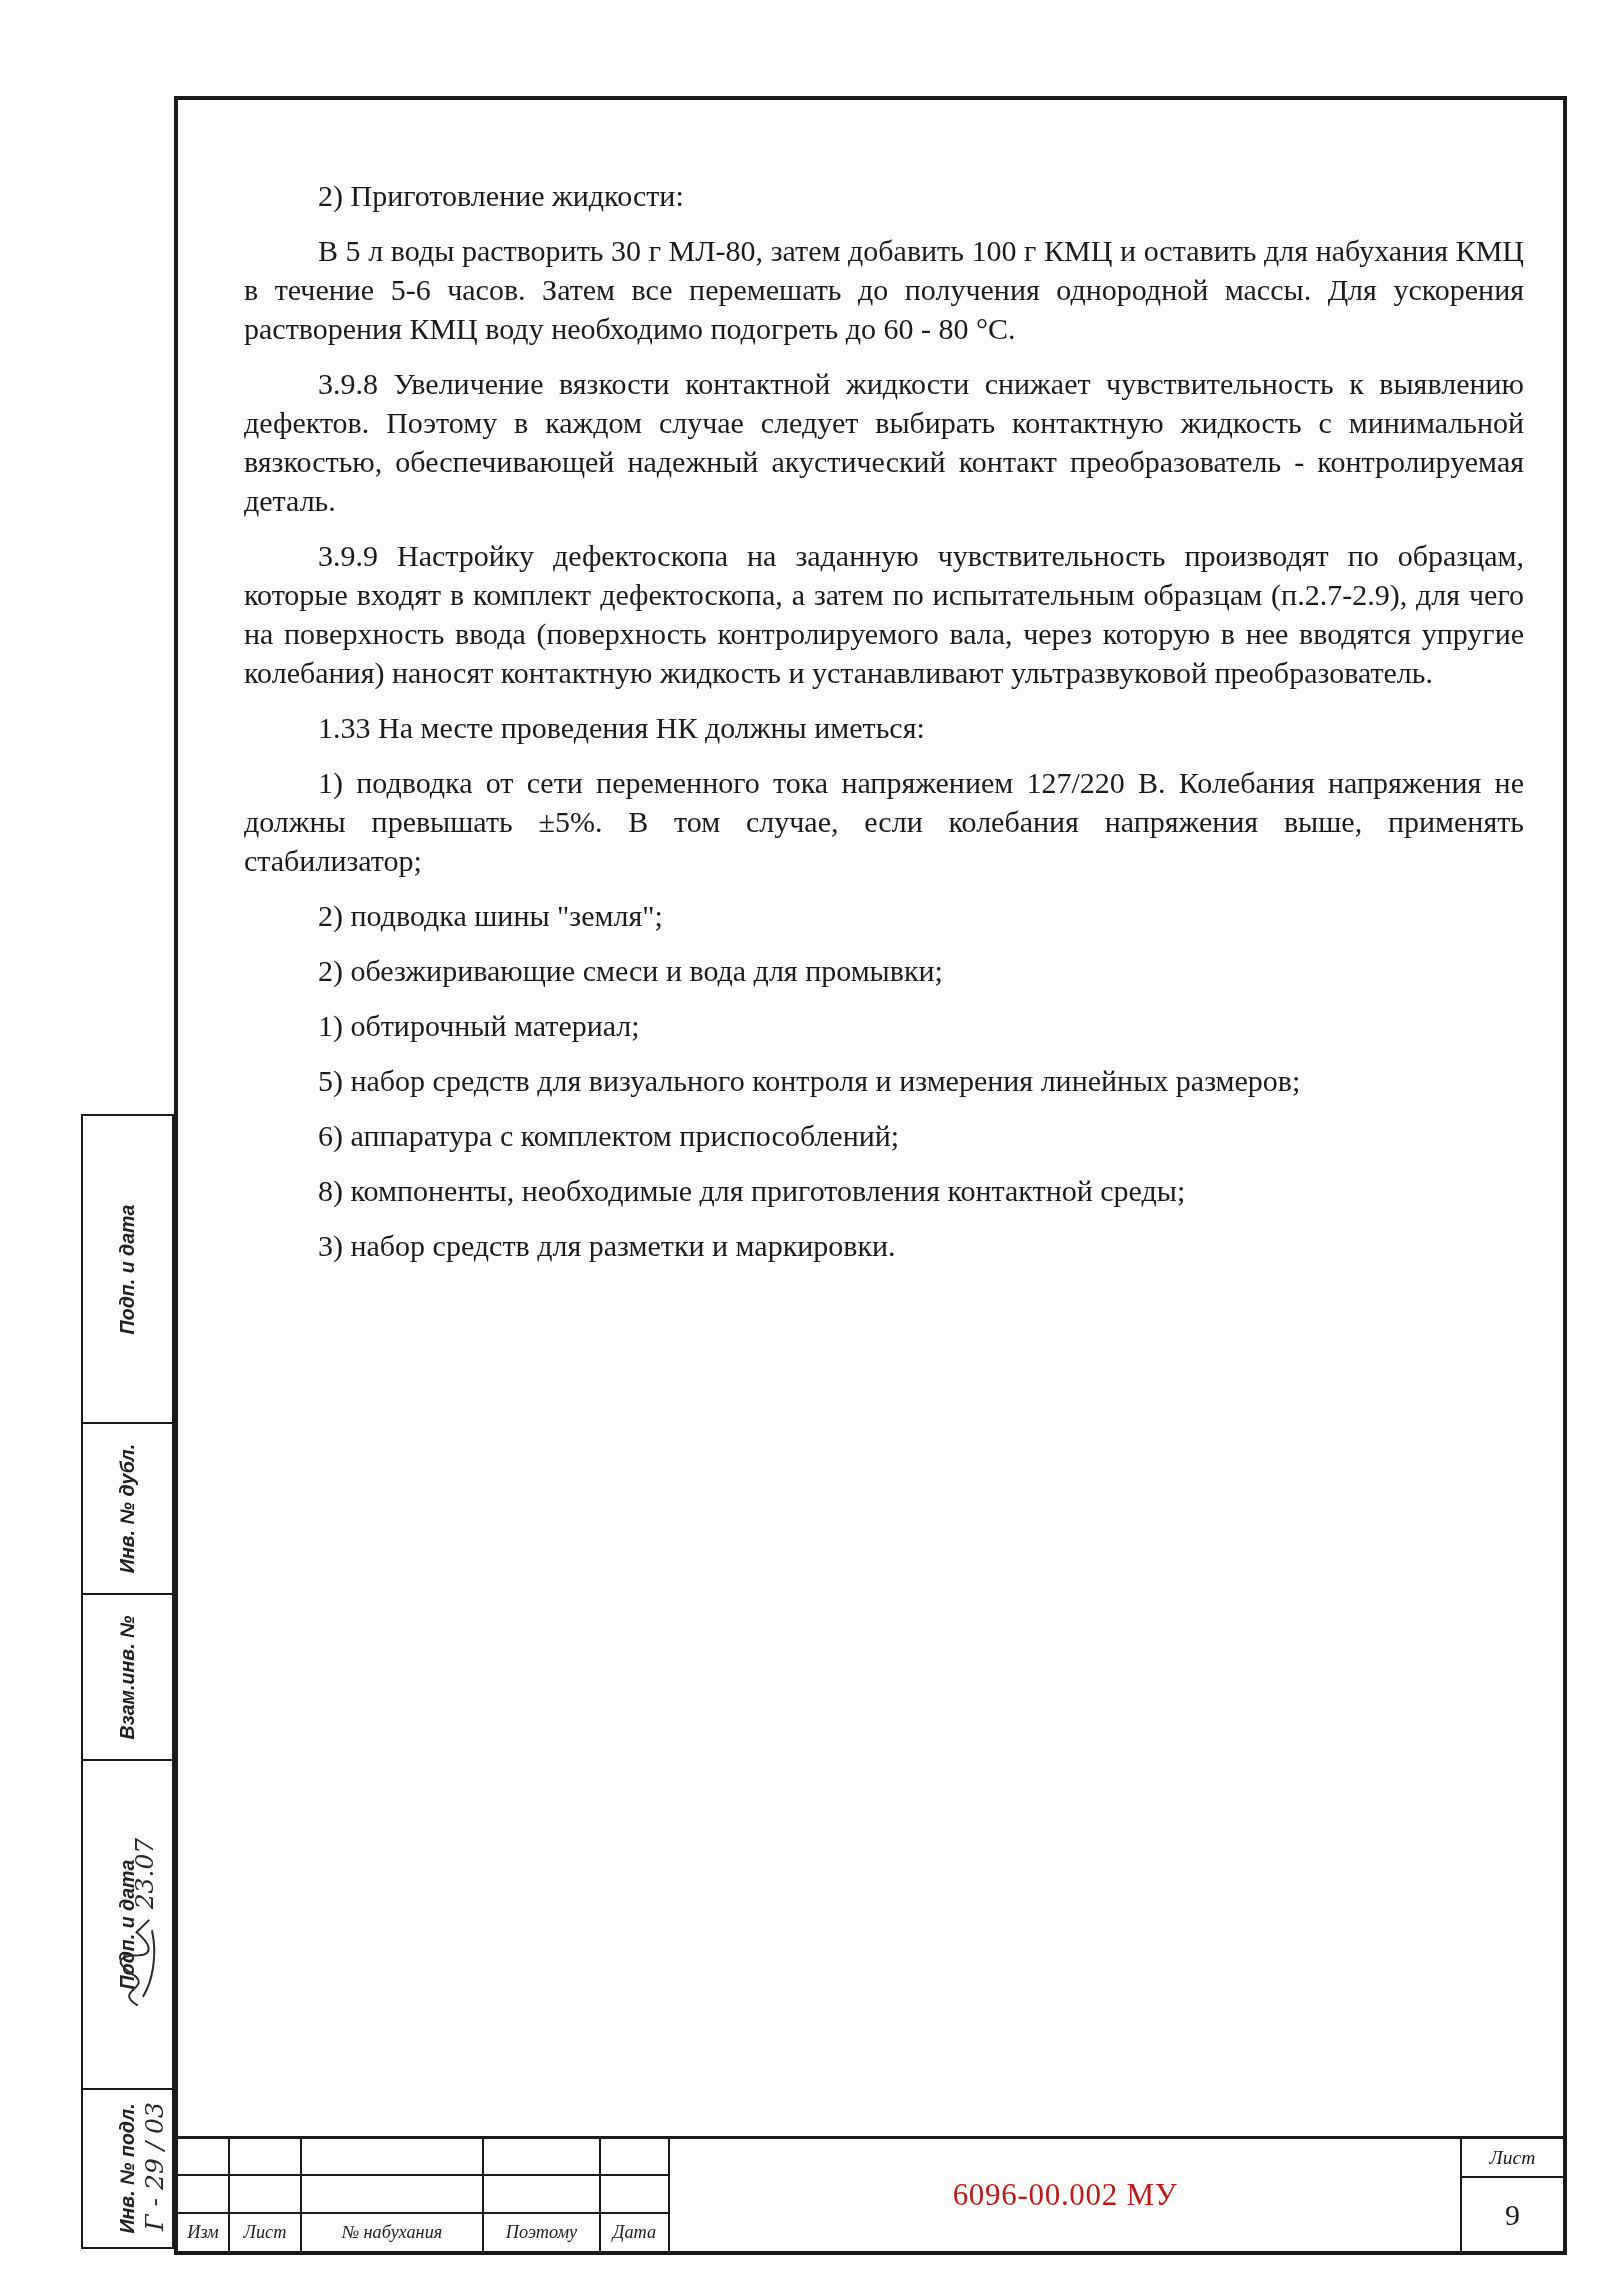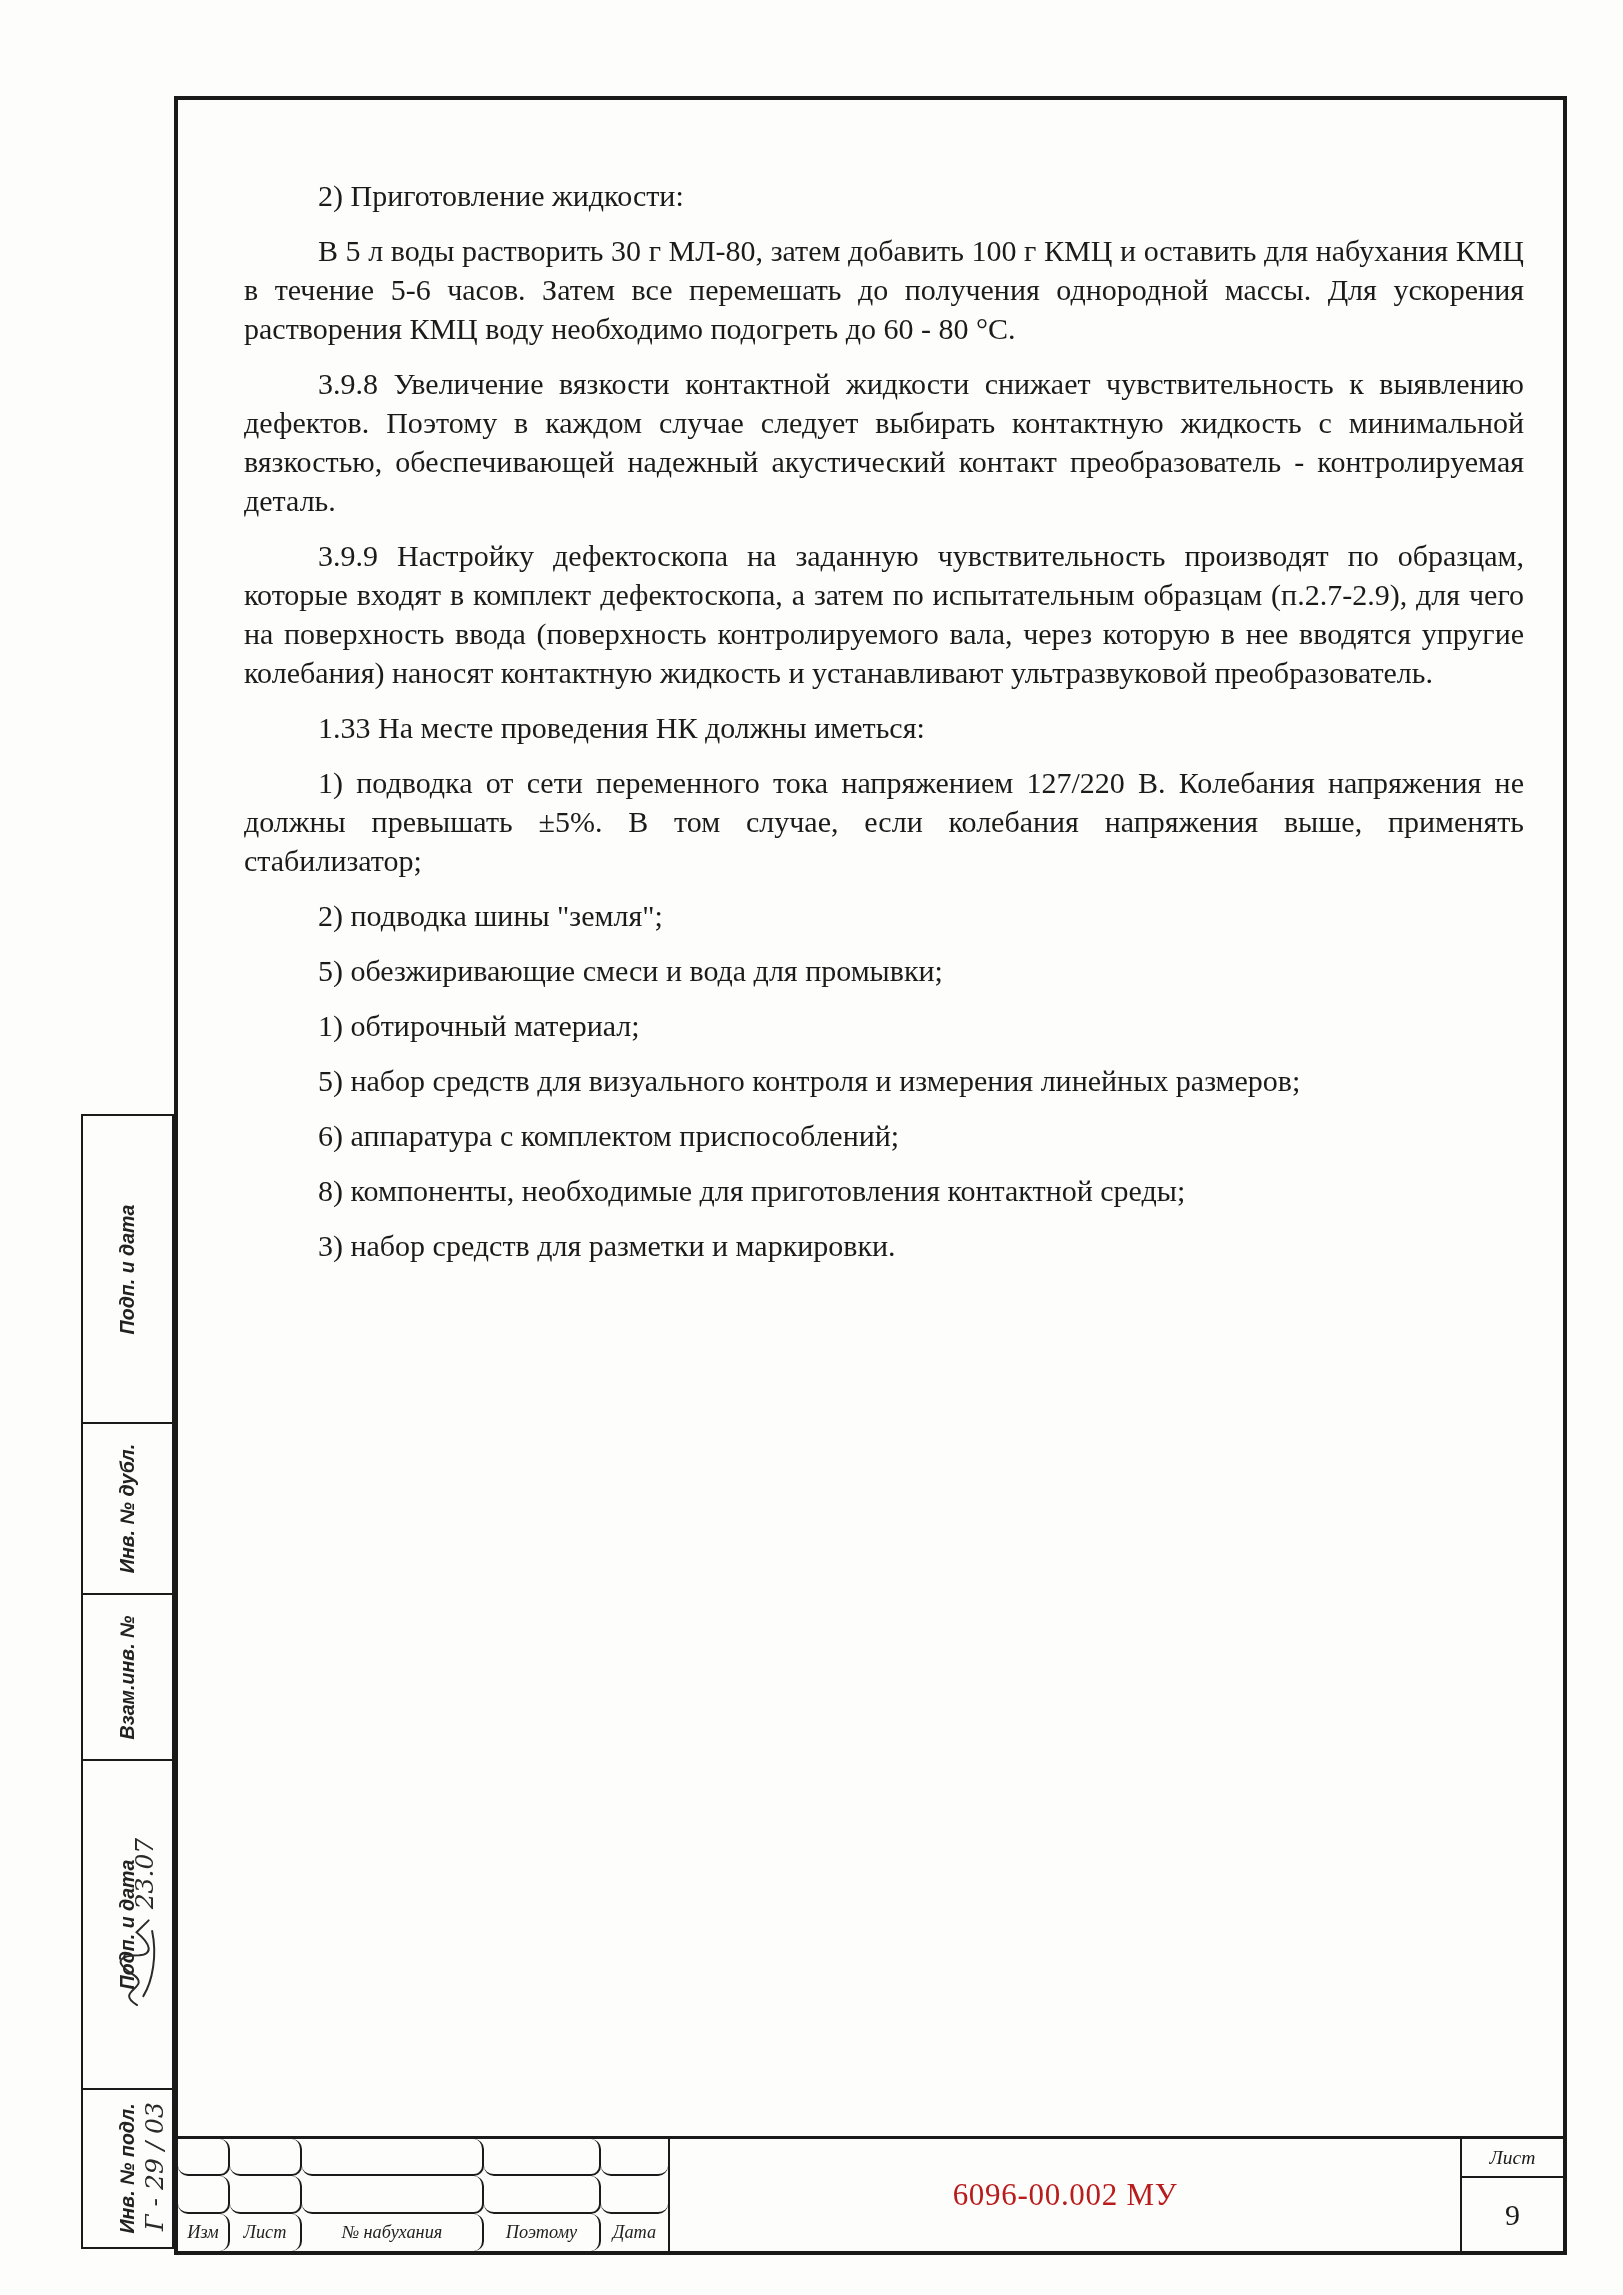--- a/index.html
+++ b/index.html
@@ -98,21 +98,20 @@
     grid-template-columns: 52px 72px 182px 117px 1fr;
     grid-template-rows: 1fr 1fr 1fr;
   }
   .tb-cell {
     border-right: 2px solid #1a1a1a;
     border-bottom: 2px solid #1a1a1a;
     box-sizing: border-box;
     display: flex;
     align-items: center;
     justify-content: center;
-    border-radius: 10px;
   }
   .tb-cell.last-col { border-right: none; }
   .tb-cell.last-row { border-bottom: none; }
   .tb-header {
     font-family: "Liberation Serif", serif;
     font-style: italic;
     font-size: 18.3px;
     color: #222;
   }
   .tb-center {
@@ -184,21 +183,21 @@
   <div class="frame">
 
     <div class="content">
       <p>2) Приготовление жидкости:</p>
       <p>В 5 л воды растворить 30 г МЛ-80, затем добавить 100 г КМЦ и оставить для набухания КМЦ в течение 5-6 часов. Затем все перемешать до получения однородной массы. Для ускорения растворения КМЦ воду необходимо подогреть до 60 - 80 °С.</p>
       <p>3.9.8 Увеличение вязкости контактной жидкости снижает чувствительность к выявлению дефектов. Поэтому в каждом случае следует выбирать контактную жидкость с минимальной вязкостью, обеспечивающей надежный акустический контакт преобразователь - контролируемая деталь.</p>
       <p>3.9.9 Настройку дефектоскопа на заданную чувствительность производят по образцам, которые входят в комплект дефектоскопа, а затем по испытательным образцам (п.2.7-2.9), для чего на поверхность ввода (поверхность контролируемого вала, через которую в нее вводятся упругие колебания) наносят контактную жидкость и устанавливают ультразвуковой преобразователь.</p>
       <p>1.33 На месте проведения НК должны иметься:</p>
       <p>1) подводка от сети переменного тока напряжением 127/220 В. Колебания напряжения не должны превышать ±5%. В том случае, если колебания напряжения выше, применять стабилизатор;</p>
       <p>2) подводка шины "земля";</p>
-      <p>5) обезжиривающие смеси и вода для промывки;</p>
+      <p>2) обезжиривающие смеси и вода для промывки;</p>
       <p>1) обтирочный материал;</p>
       <p>5) набор средств для визуального контроля и измерения линейных размеров;</p>
       <p>6) аппаратура с комплектом приспособлений;</p>
       <p>8) компоненты, необходимые для приготовления контактной среды;</p>
       <p>3) набор средств для разметки и маркировки.</p>
     </div>
 
     <div class="title-block">
 
       <div class="tb-left">

